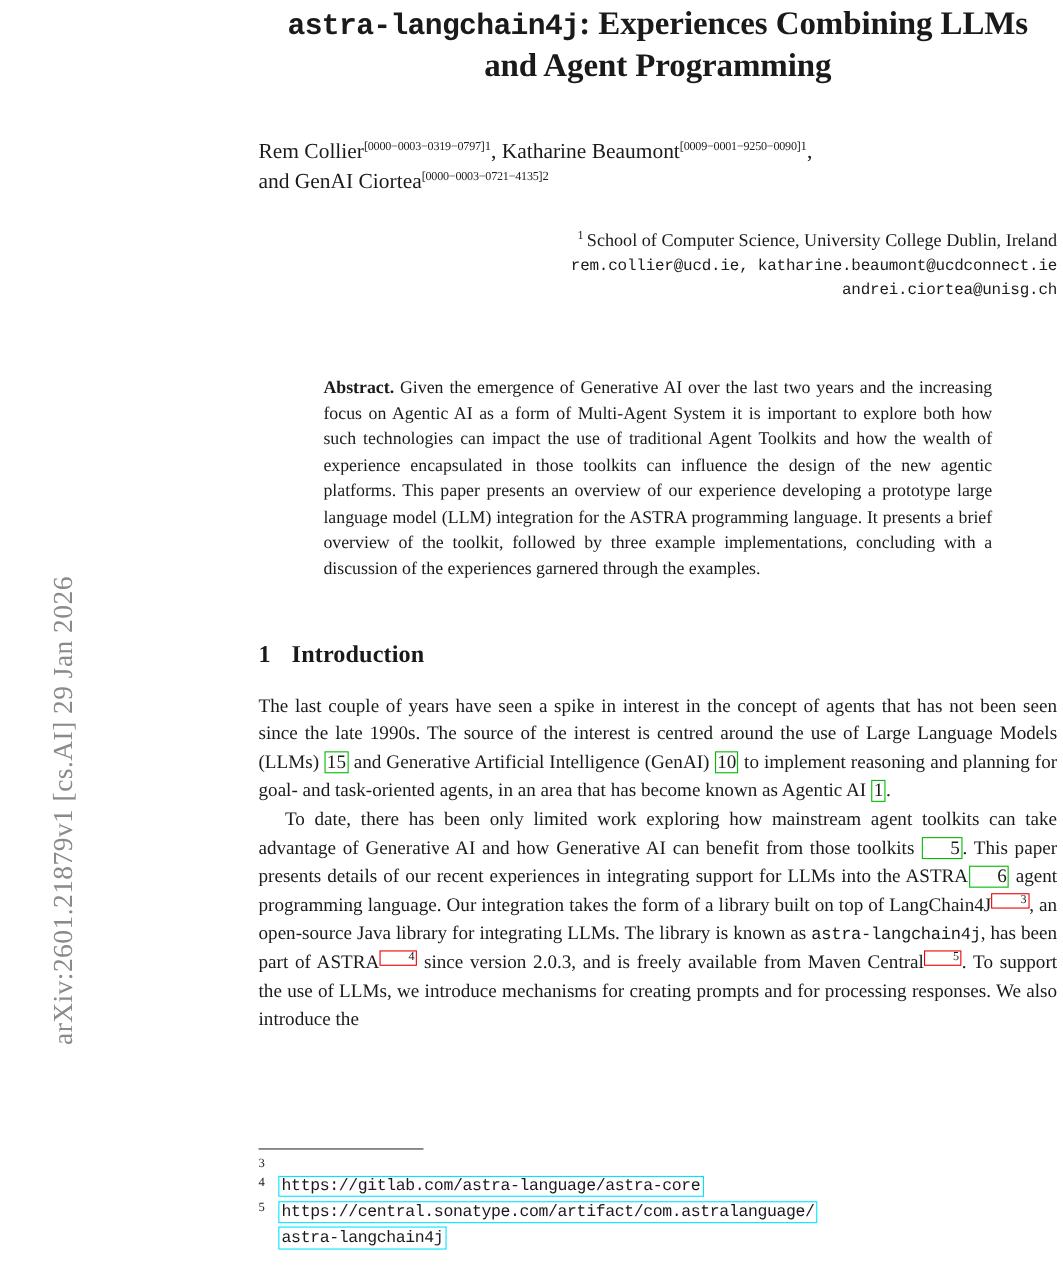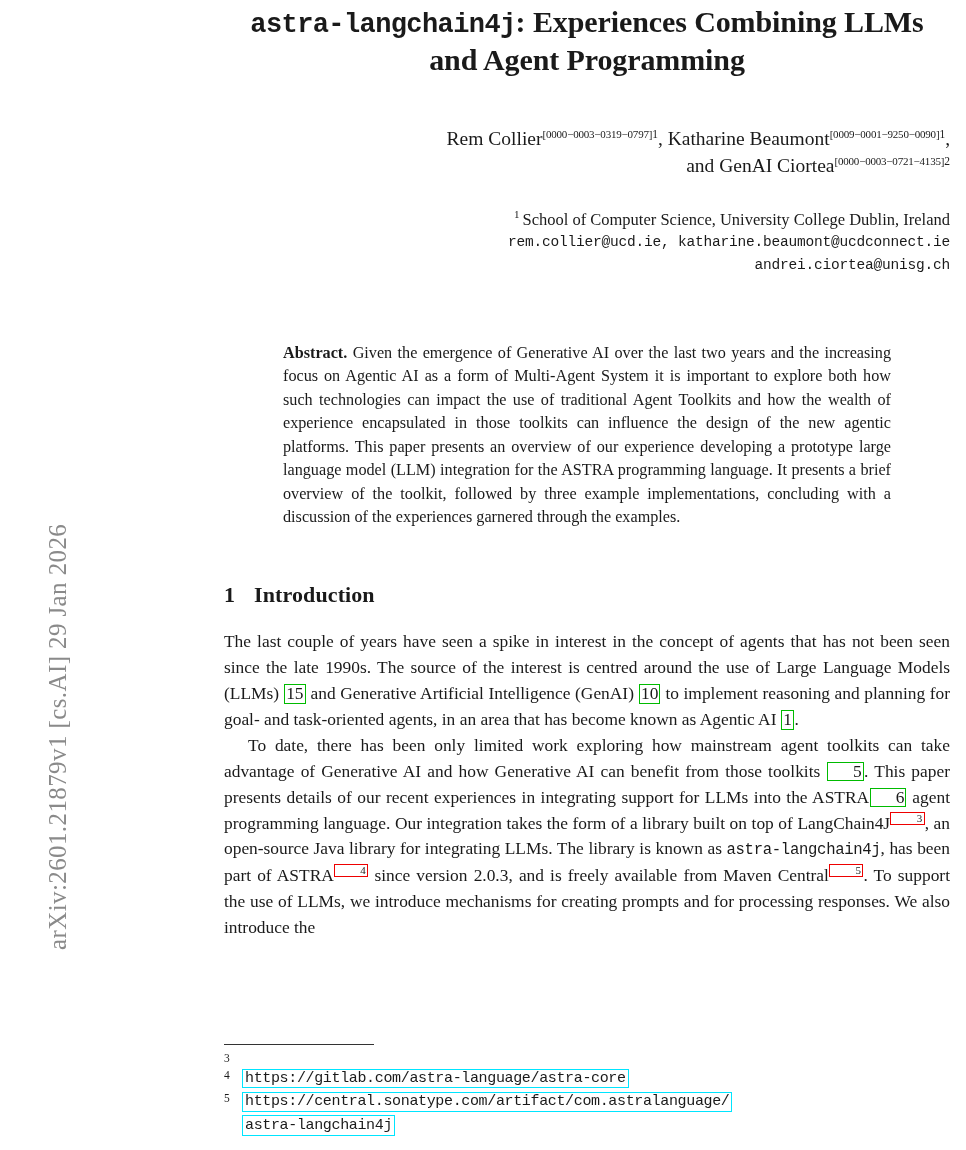--- a/index.html
+++ b/index.html
@@ -33,21 +33,21 @@
     white-space: nowrap;
     font-family: "Liberation Serif", "DejaVu Serif", serif;
     font-size: 25px;
     letter-spacing: 0.4px;
     color: #8a8a8a;
   }
 
   
   #page {
     position: absolute;
-    left: 224px;
+    left: 235px;
     top: 0px;
     width: 726px;
     height: 1014px;
   }
 
   .title {
     margin: 0;
     padding-top: 4px;
     text-align: center;
     font-size: 30px;
@@ -58,21 +58,21 @@
   .title .mono-title {
     font-family: "Liberation Mono", "DejaVu Sans Mono", monospace;
     font-weight: bold;
     font-size: 27px;
     letter-spacing: -0.6px;
   }
 
   .authors {
     margin: 0;
     padding-top: 46px;
-    text-align: right;
+    text-align: left;
     font-size: 19.5px;
     line-height: 1.42;
   }
   .orcid {
     font-size: 11px;
     vertical-align: super;
     letter-spacing: -0.2px;
   }
   .affmark {
     font-size: 11.5px;

